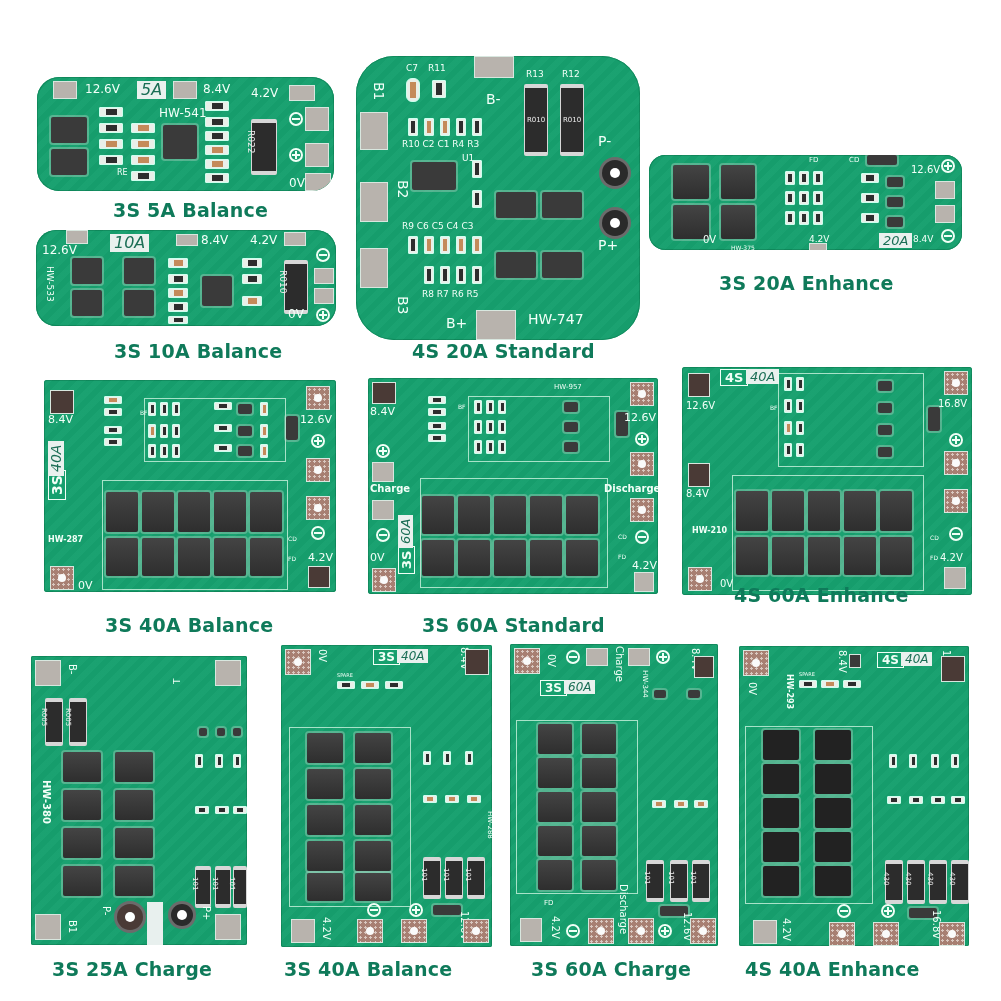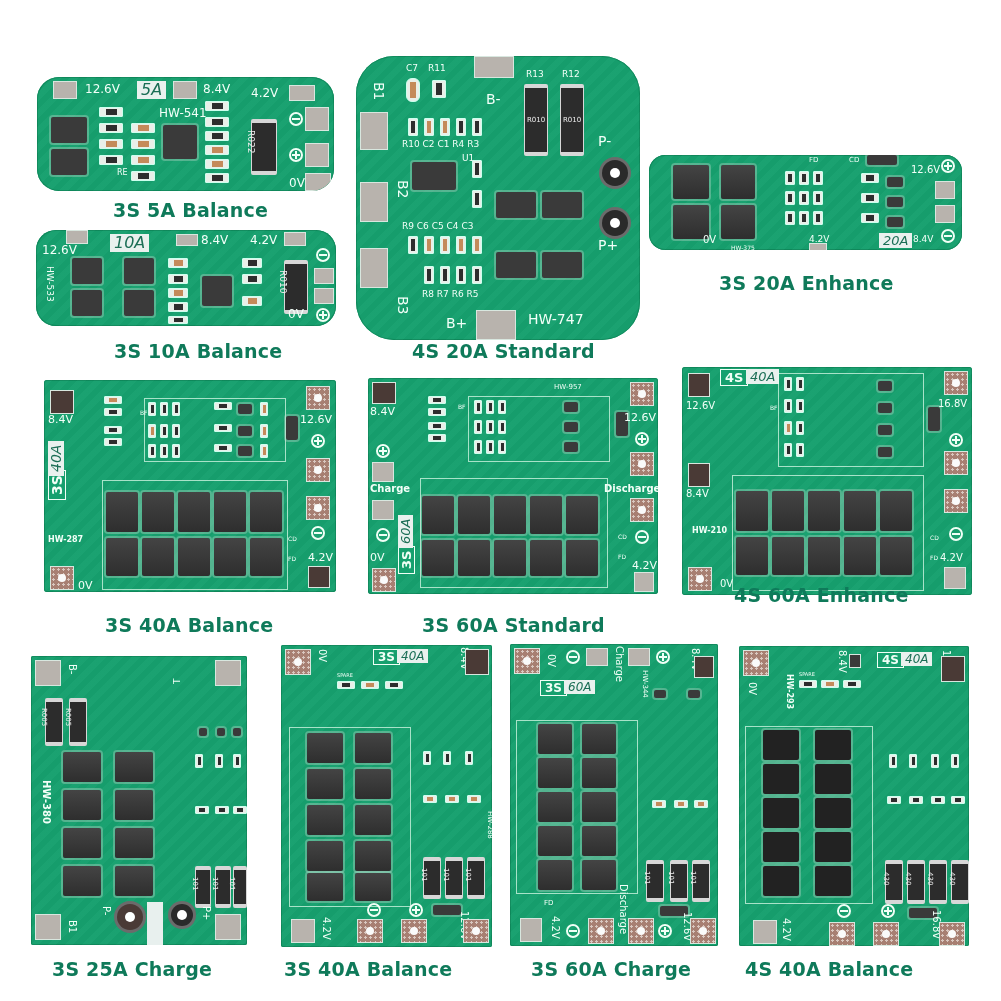--- a/index.html
+++ b/index.html
@@ -586,14 +586,14 @@
     <div class="sym minus" style="left:98px;top:258px;"></div>
     <div class="sym plus" style="left:142px;top:258px;"></div>
     <div class="chip" style="left:170px;top:262px;width:28px;height:10px;"></div>
     <div class="pad plain" style="left:14px;top:274px;width:24px;height:24px;"></div>
     <span class="lbl rot" style="left:52px;top:272px;font-size:10px;">4.2V</span>
     <div class="pad dots" style="left:90px;top:276px;width:26px;height:24px;"></div>
     <div class="pad dots" style="left:134px;top:276px;width:26px;height:24px;"></div>
     <span class="lbl rot" style="left:202px;top:264px;font-size:10px;">16.8V</span>
     <div class="pad dots" style="left:200px;top:276px;width:26px;height:24px;"></div>
   </div>
-  <span class="caption" style="left:745px;top:958px;">4S 40A  Balance</span>
+  <span class="caption" style="left:745px;top:958px;">4S 40A  Enhance</span>
 </div>
 
 </body></html>

